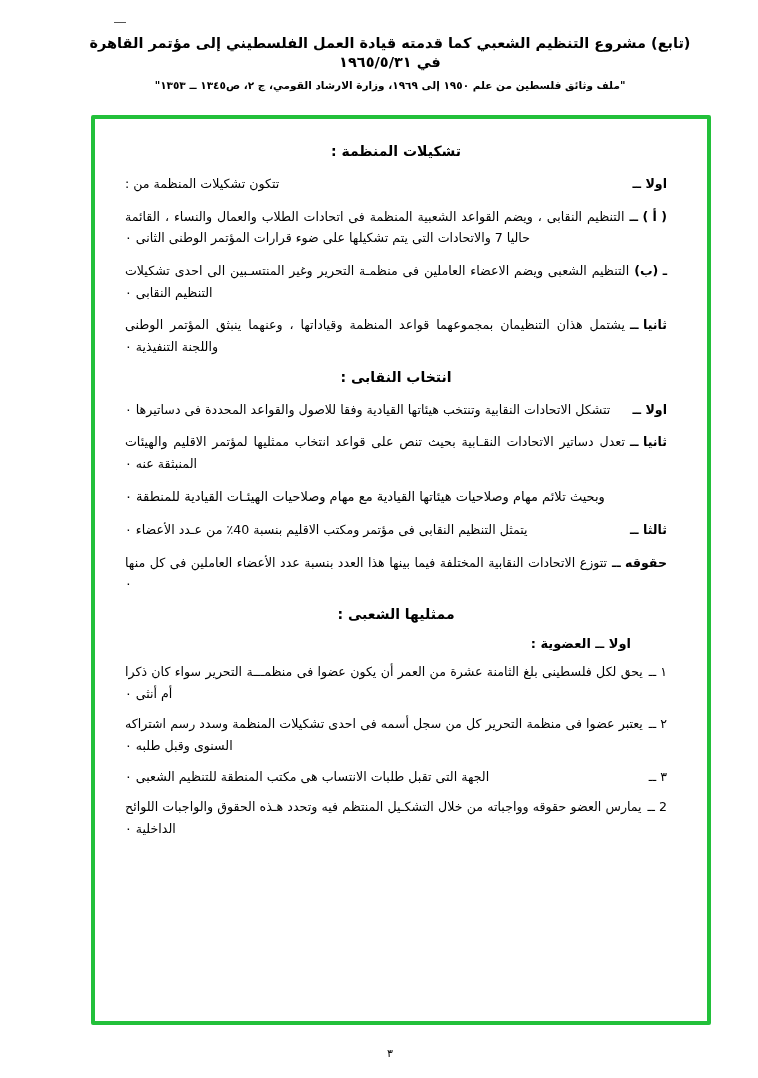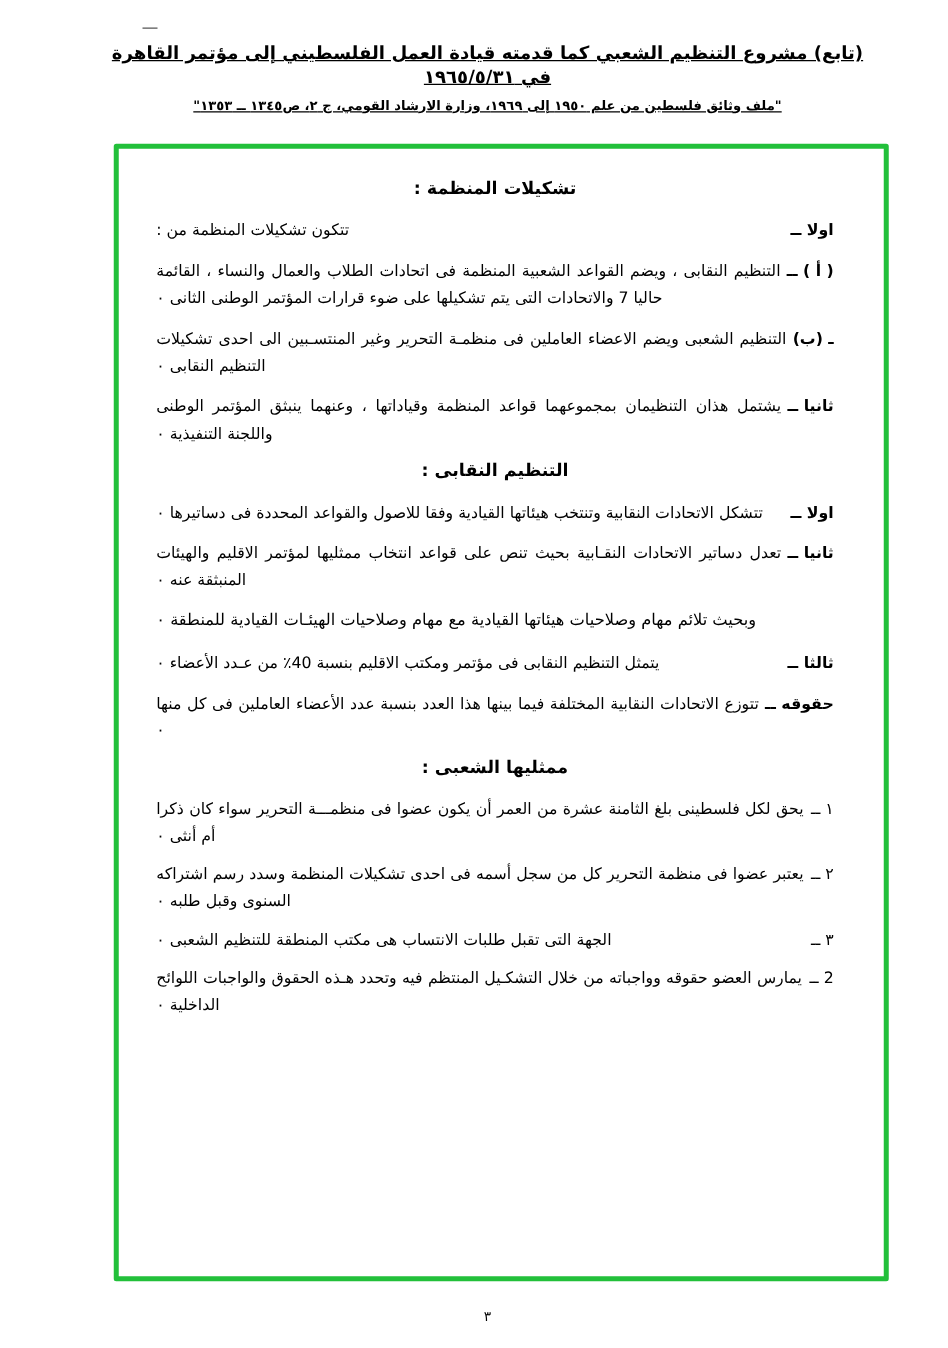--- a/index.html
+++ b/index.html
@@ -13,21 +13,20 @@
     font-family: "DejaVu Sans", "Liberation Sans", sans-serif;
     color: #000000;
     position: relative;
     overflow: hidden;
   }
   .page {
     width: 736px;
     height: 1078px;
     position: relative;
     box-sizing: border-box;
-    text-decoration: underline;
   }
   .top-dash {
     position: absolute;
     top: 22px;
     left: 92px;
     width: 12px;
     border-top: 1px solid #555;
   }
   .header {
     padding-top: 34px;
@@ -161,21 +160,21 @@
       <div class="para">
         <span class="lbl">ـ (ب)</span>
         <span class="txt">التنظيم الشعبى ويضم الاعضاء العاملين فى منظمـة التحرير وغير المنتسـبين الى احدى تشكيلات التنظيم النقابى ٠</span>
       </div>
 
       <div class="para">
         <span class="lbl">ثانيا ــ</span>
         <span class="txt">يشتمل هذان التنظيمان بمجموعهما قواعد المنظمة وقياداتها ، وعنهما ينبثق المؤتمر الوطنى واللجنة التنفيذية ٠</span>
       </div>
 
-      <div class="sec-title">التنظيم النقابى :</div>
+      <div class="sec-title">انتخاب النقابى :</div>
 
       <div class="para">
         <span class="lbl">اولا ــ</span>
         <span class="txt">تتشكل الاتحادات النقابية وتنتخب هيئاتها القيادية وفقا للاصول والقواعد المحددة فى دساتيرها ٠</span>
       </div>
 
       <div class="para">
         <span class="lbl">ثانيا ــ</span>
         <span class="txt">تعدل دساتير الاتحادات النقـابية بحيث تنص على قواعد انتخاب ممثليها لمؤتمر الاقليم والهيئات المنبثقة عنه ٠</span>
       </div>
@@ -187,20 +186,21 @@
         <span class="txt">يتمثل التنظيم النقابى فى مؤتمر ومكتب الاقليم بنسبة 40٪ من عـدد الأعضاء ٠</span>
       </div>
 
       <div class="para">
         <span class="lbl">حقوقه ــ</span>
         <span class="txt">تتوزع الاتحادات النقابية المختلفة فيما بينها هذا العدد بنسبة عدد الأعضاء العاملين فى كل منها ٠</span>
       </div>
 
       <div class="sec-title">ممثليها الشعبى :</div>
 
+      <div class="sub-head">اولا ــ العضوية :</div>
 
       <div class="numpara">
         <span class="numlbl">١ ــ</span>
         <span class="txt">يحق لكل فلسطينى بلغ الثامنة عشرة من العمر أن يكون عضوا فى منظمـــة التحرير سواء كان ذكرا أم أنثى ٠</span>
       </div>
 
       <div class="numpara">
         <span class="numlbl">٢ ــ</span>
         <span class="txt">يعتبر عضوا فى منظمة التحرير كل من سجل أسمه فى احدى تشكيلات المنظمة وسدد رسم اشتراكه السنوى وقبل طلبه ٠</span>
       </div>

